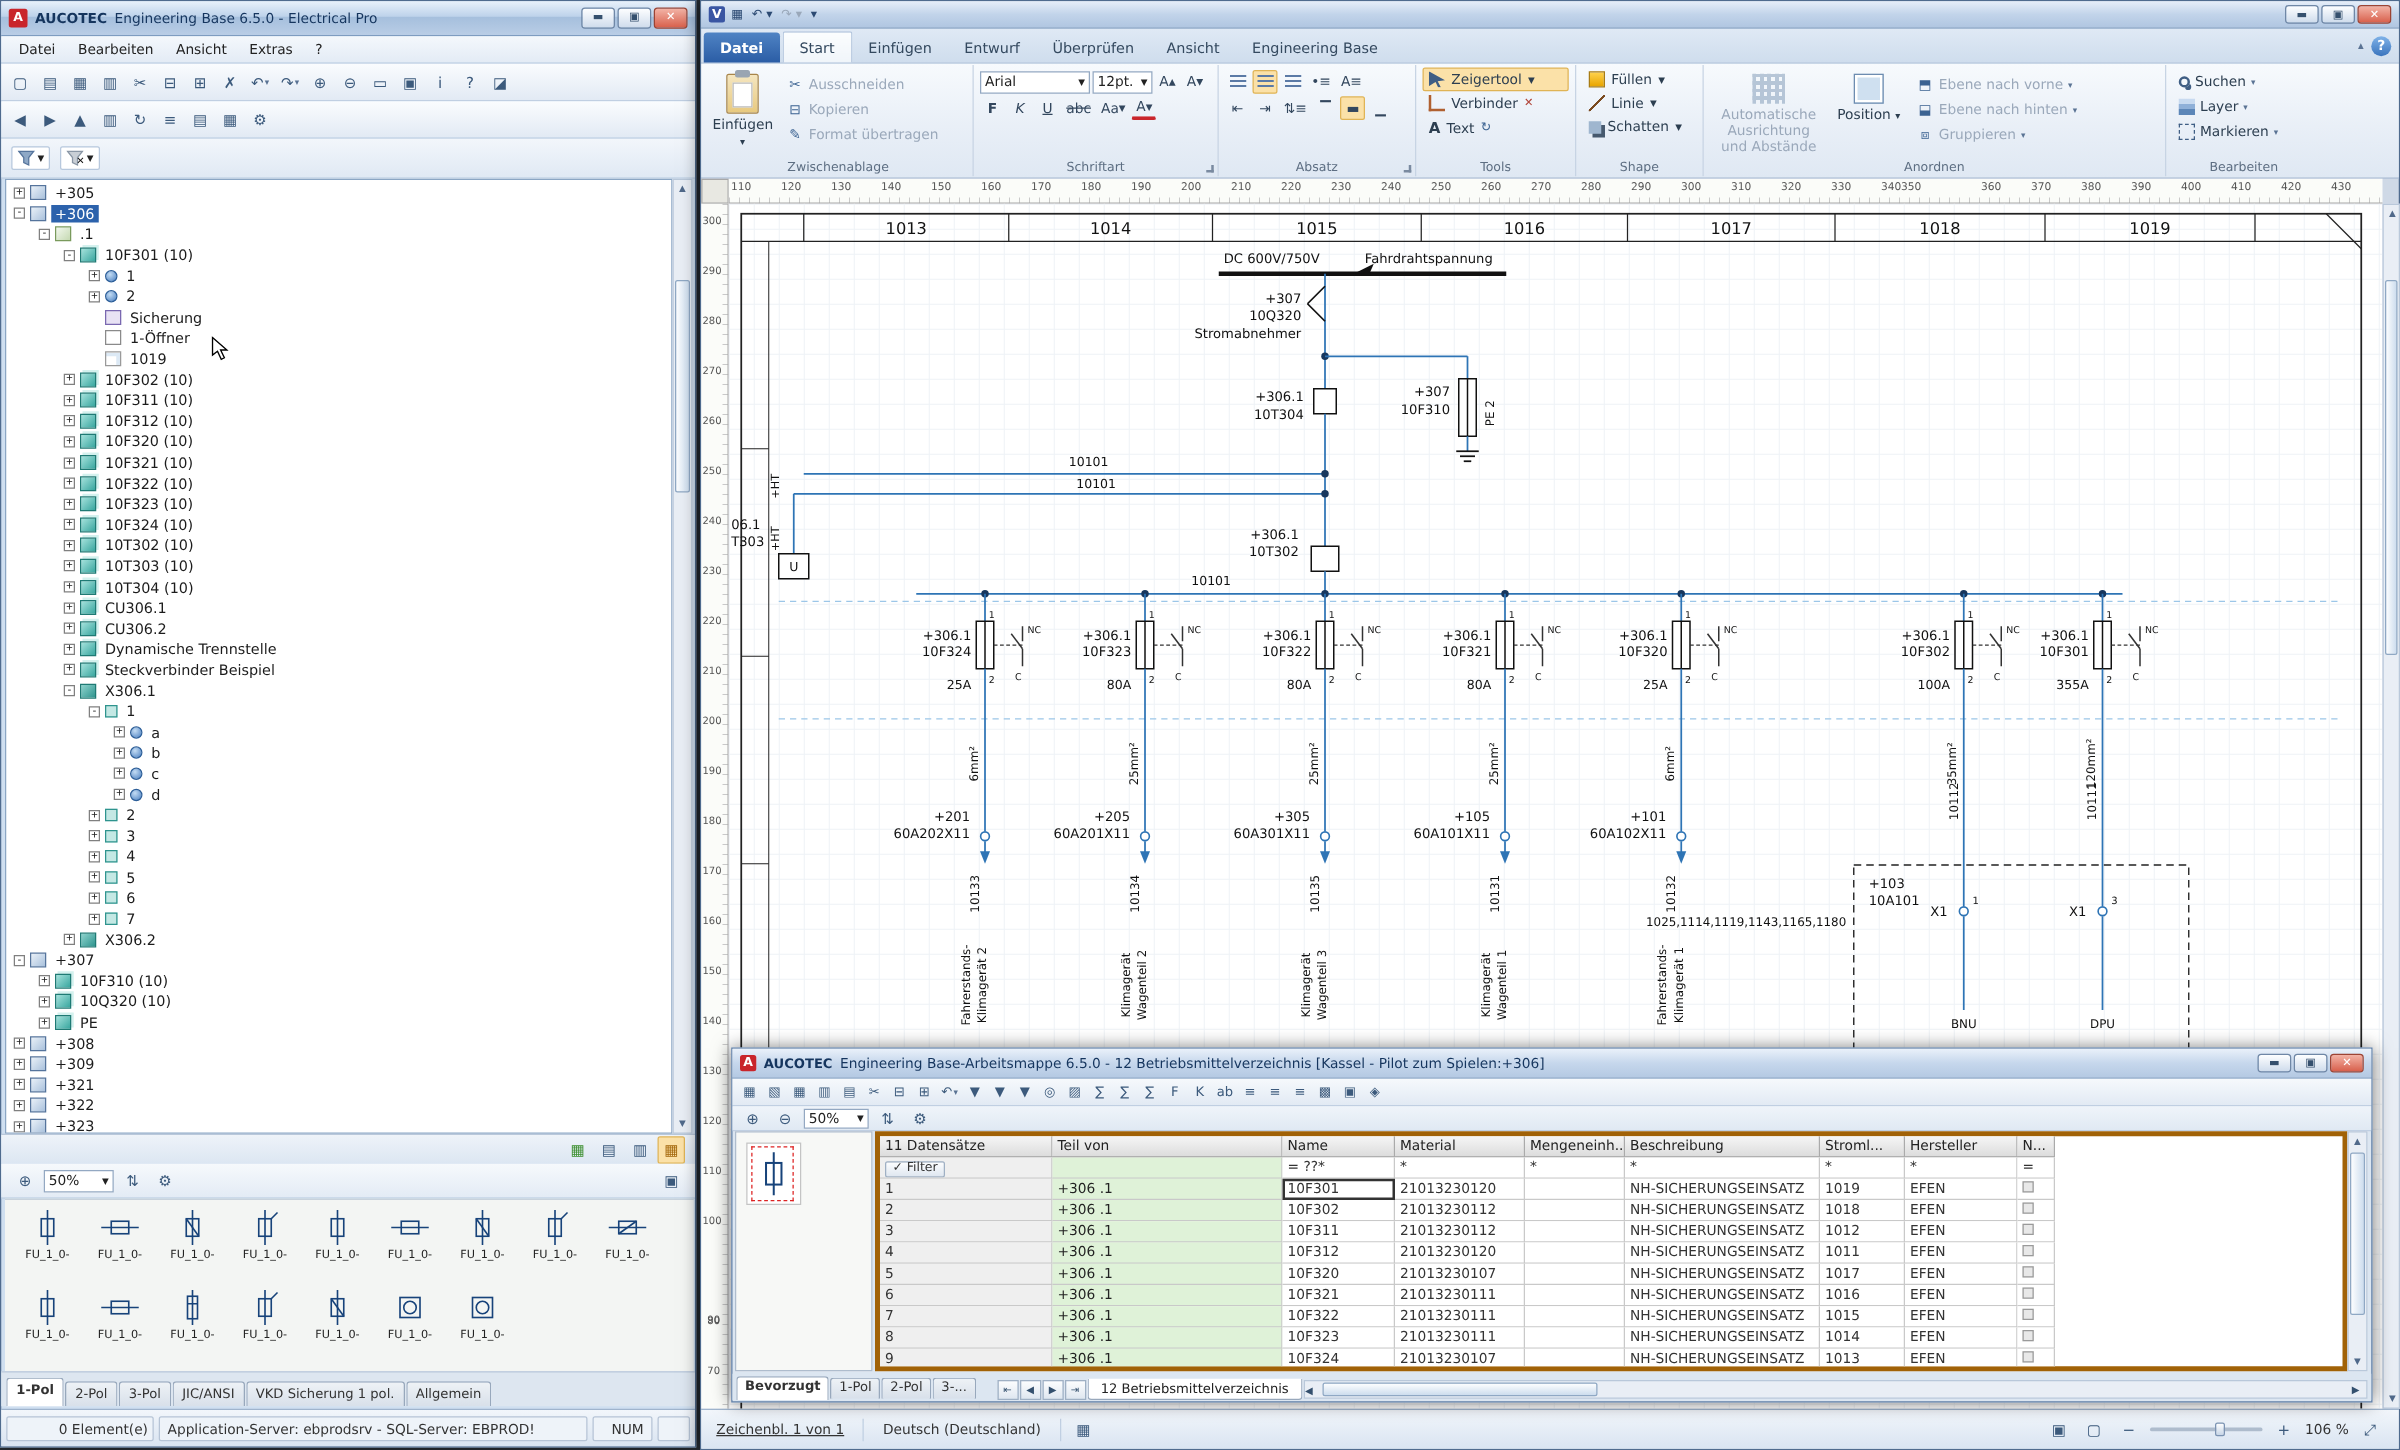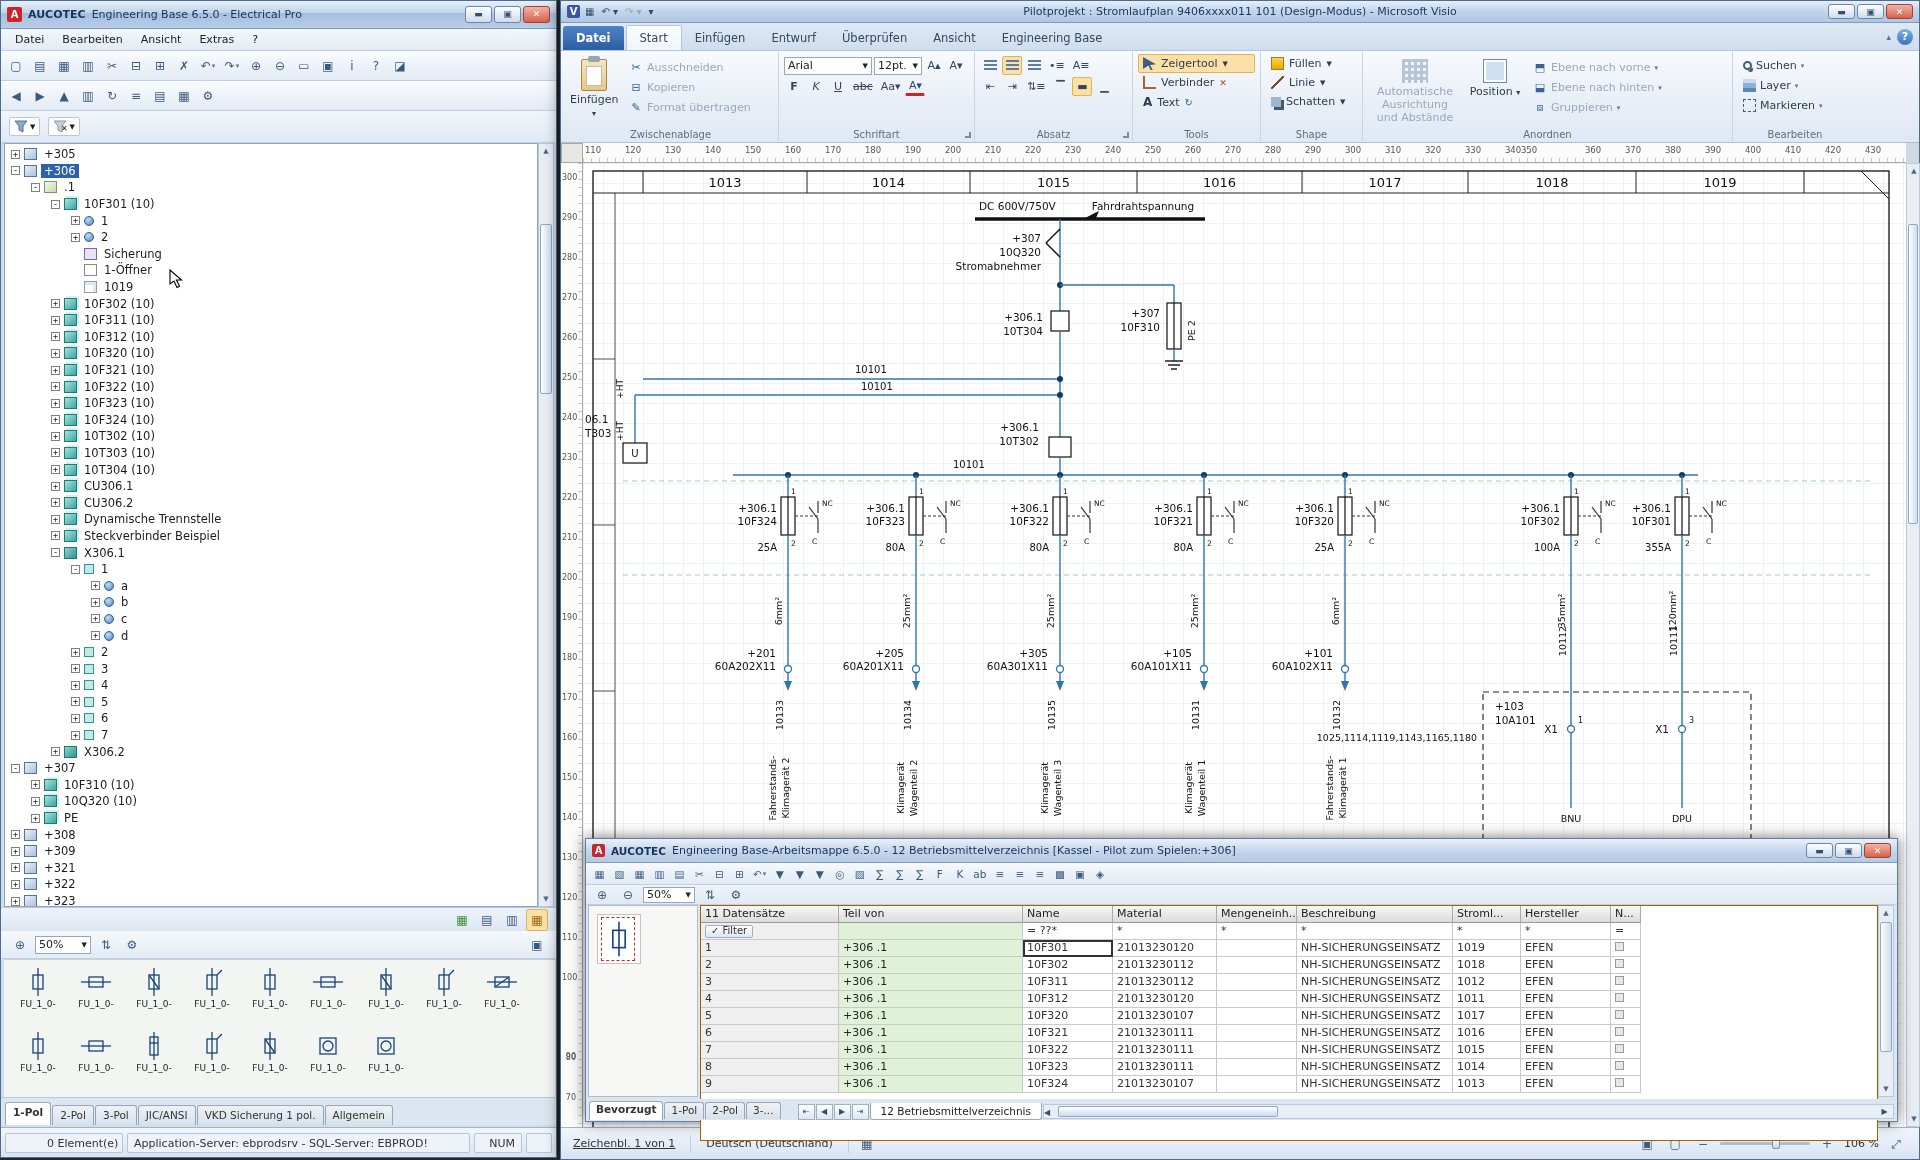--- a/index.html
+++ b/index.html
@@ -147,21 +147,21 @@
   .wb{left:585px;top:838px;width:1313px;height:284px;background:#dce6f1;z-index:40;border:1px solid #5f7ea6;}
   .wb .titlebar{height:24px;background:linear-gradient(#eaf1fa,#c6d7ec 50%,#b4c9e3);}
   .wb-toolbar{position:absolute;left:0;right:0;top:24px;height:22px;display:flex;align-items:center;gap:1px;
     padding:0 4px;background:linear-gradient(#f6f9fc,#e2eaf4);border-bottom:1px solid #c0cfe2;}
   .wb-toolbar .tbtn{height:18px;min-width:19px;font-size:10.5px;}
   .wb-zoomrow{position:absolute;left:0;right:0;top:46px;height:20px;display:flex;align-items:center;gap:4px;padding:0 5px;
     background:linear-gradient(#eff4fa,#e0e9f3);border-bottom:1px solid #c0cfe2;}
   .sympanel{position:absolute;left:2px;top:66px;width:110px;height:192px;background:#f7f8f6;border:1px solid #aebccd;}
   .thumb{position:absolute;left:8px;top:8px;width:44px;height:50px;background:#fff;border:1px solid #c4c4c4;}
   .thumbsel{position:absolute;left:3px;top:2px;width:34px;height:44px;border:1.5px dashed #d22;}
-  .wb-table{position:absolute;left:114px;top:66px;width:1178px;height:236px;background:#fff;border:1px solid #a16207;
+  .wb-table{position:absolute;left:114px;top:66px;width:1178px;height:192px;background:#fff;border:4px solid #a16207;
     overflow:hidden;font-size:11px;}
   .trow-g{display:flex;}
   .cell{border-right:1px solid #c9c9c9;border-bottom:1px solid #c9c9c9;padding:1px 4px;overflow:hidden;white-space:nowrap;flex:none;height:17px;line-height:14px;}
   .hcell{background:linear-gradient(#f6f6f6,#dcdcdc);border-right:1px solid #aaa;border-bottom:1px solid #999;font-size:11px;color:#222;}
   .fcell{background:#fff;color:#333;}
   .numcell{background:#efefef;color:#333;}
   .greencell{background:#dff2d8;}
   .editcell{outline:2px solid #333;outline-offset:-2px;background:#fff;}
   .filterbtn{display:inline-flex;align-items:center;gap:3px;border:1px solid #9fb0c4;background:linear-gradient(#fcfdfe,#dfe7f0);
     border-radius:2px;padding:0 5px;height:13px;font-size:10px;}
@@ -639,21 +639,20 @@
 
   <section class="win visio">
     <div class="titlebar">
       <span class="qat">
         <span class="appicon" style="background:#3955a3;width:13px;height:13px;">V</span>
         <span class="qbtn">▦</span>
         <span class="qbtn">↶ ▾</span>
         <span class="qbtn" style="color:#9aa8ba;">↷ ▾</span>
         <span class="qbtn">▾</span>
       </span>
-      <span class="vtitle">Pilotprojekt : Stromlaufplan 9406xxxx011 101 (Design-Modus)  -  Microsoft Visio</span>
       <span class="winbtns" style="z-index:2;">
         <span class="wbtn" style="height:15px;">▬</span>
         <span class="wbtn" style="height:15px;">▣</span>
         <span class="wbtn close" style="height:15px;">✕</span>
       </span>
     </div>
     <div class="rtabs">
         <span class="rtab file">Datei</span>
         <span class="rtab active">Start</span>
         <span class="rtab">Einfügen</span>

